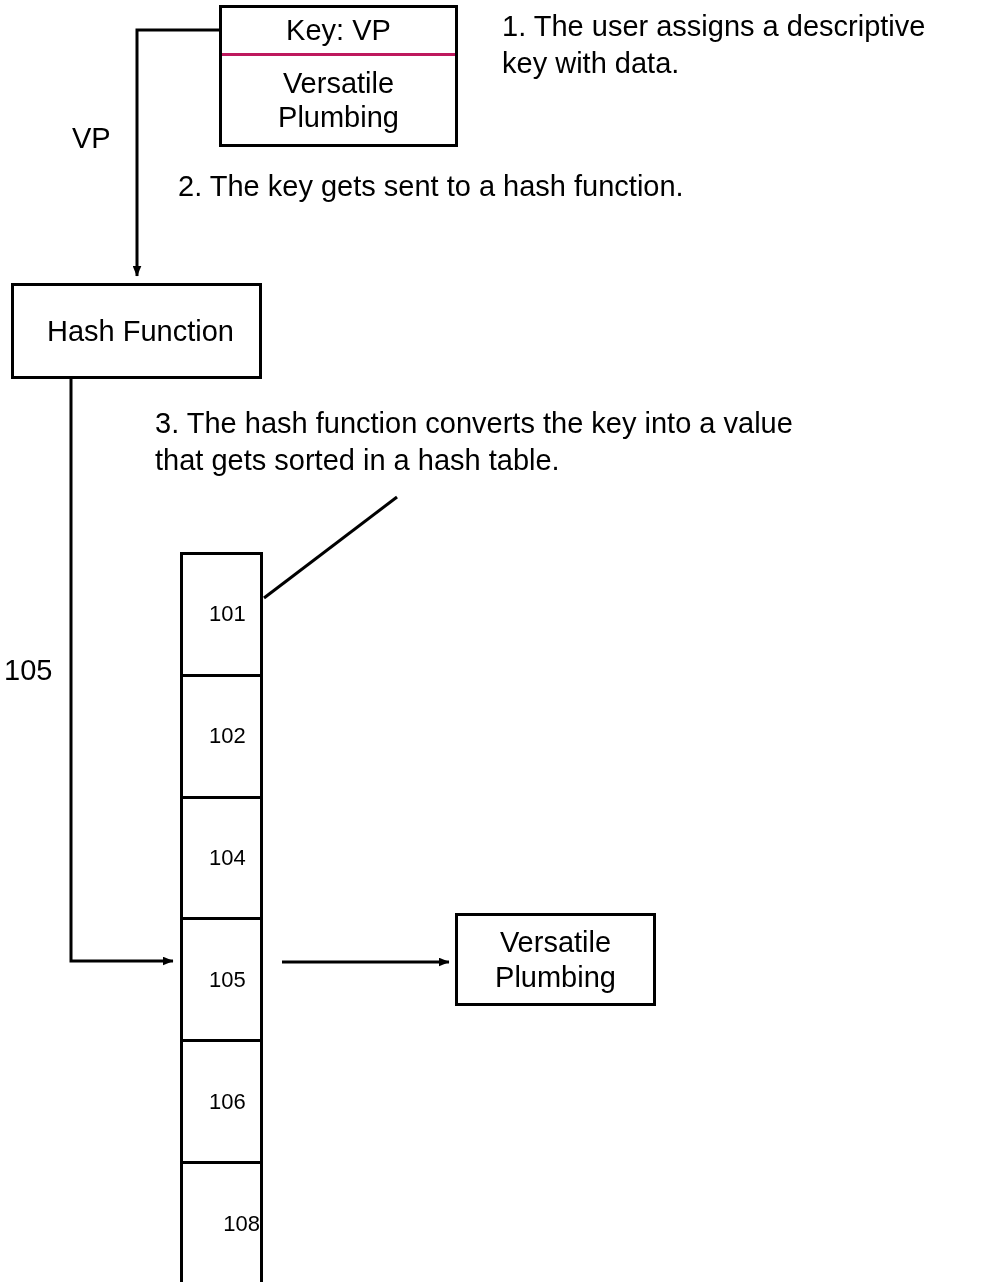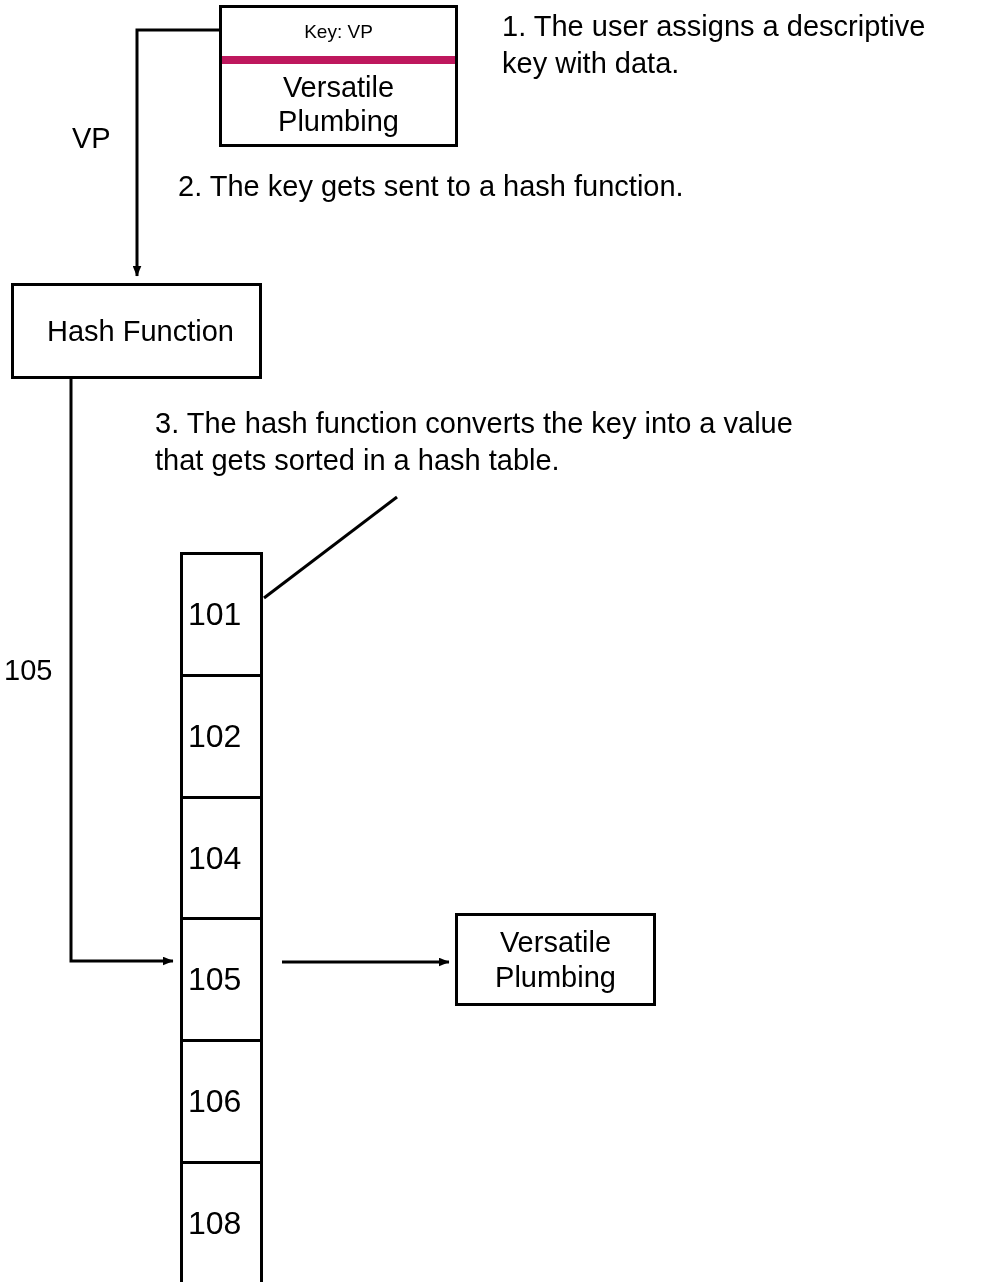--- a/index.html
+++ b/index.html
@@ -50,23 +50,23 @@
   }
   #key-record .rec-cell {
     width: 100%;
     display: flex;
     align-items: center;
     justify-content: center;
     text-align: center;
     box-sizing: border-box;
   }
   #key-record .rec-cell.top {
-    height: 56px;
-    border-bottom: 8px solid #be185d;
-    font-size: 19px;
+    height: 48px;
+    border-bottom: 3px solid #be185d;
+    font-size: 29px;
   }
   #key-record .rec-cell.bottom {
     flex: 1;
     font-size: 29px;
     line-height: 1.18;
   }
 
   #hash-function-box {
     left: 11px;
     top: 283px;
@@ -97,25 +97,26 @@
     background: #ffffff;
     display: flex;
     flex-direction: column;
   }
   #hash-table .slot {
     flex: 1 1 0;
     border-bottom: 3px solid #000000;
     box-sizing: border-box;
     display: flex;
     align-items: center;
-    padding-left: 5px;
-    font-size: 32px;
+    padding-left: 26px;
+    font-size: 22px;
   }
   #hash-table .slot:last-child {
     border-bottom: none;
+    justify-content: flex-end;
   }
 
   .caption {
     position: absolute;
     font-size: 29px;
     line-height: 1.28;
     white-space: pre-line;
   }
   #caption-1 { left: 502px; top: 8px;  width: 500px; }
   #caption-2 { left: 178px; top: 168px; width: 640px; }

